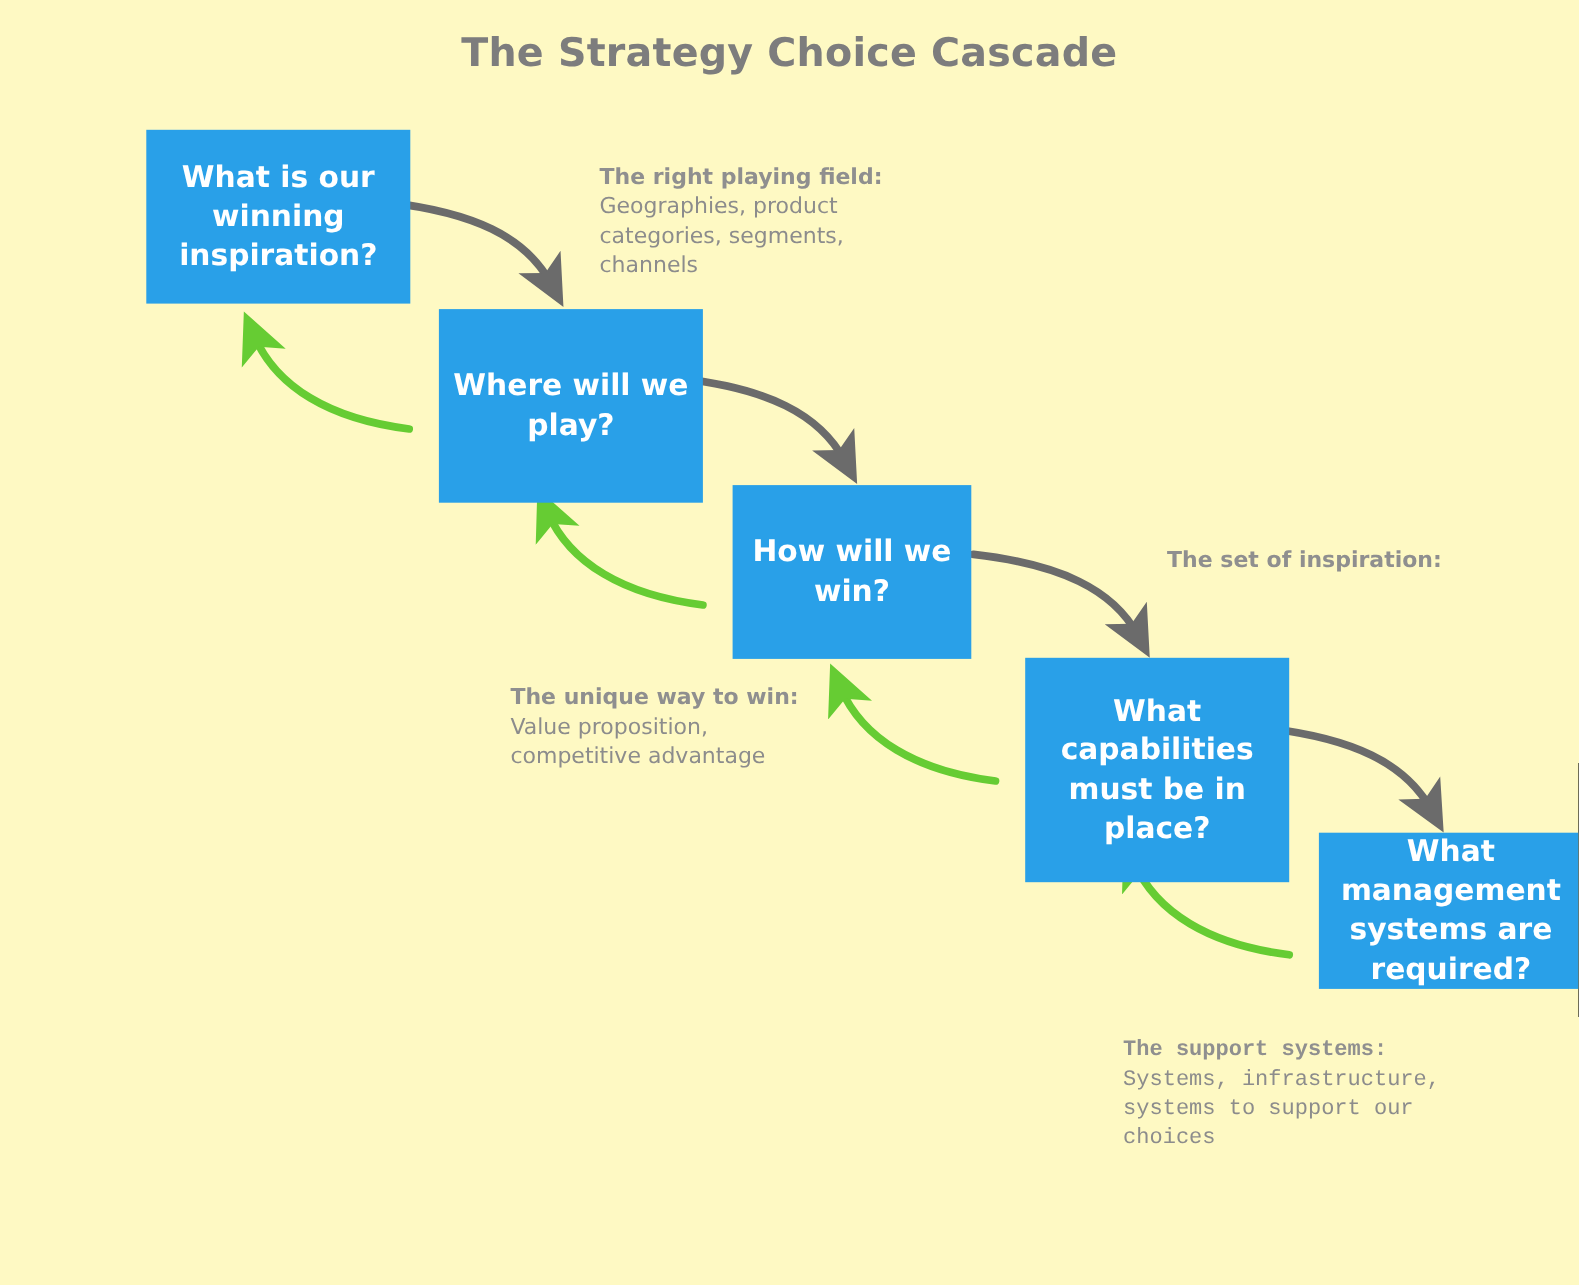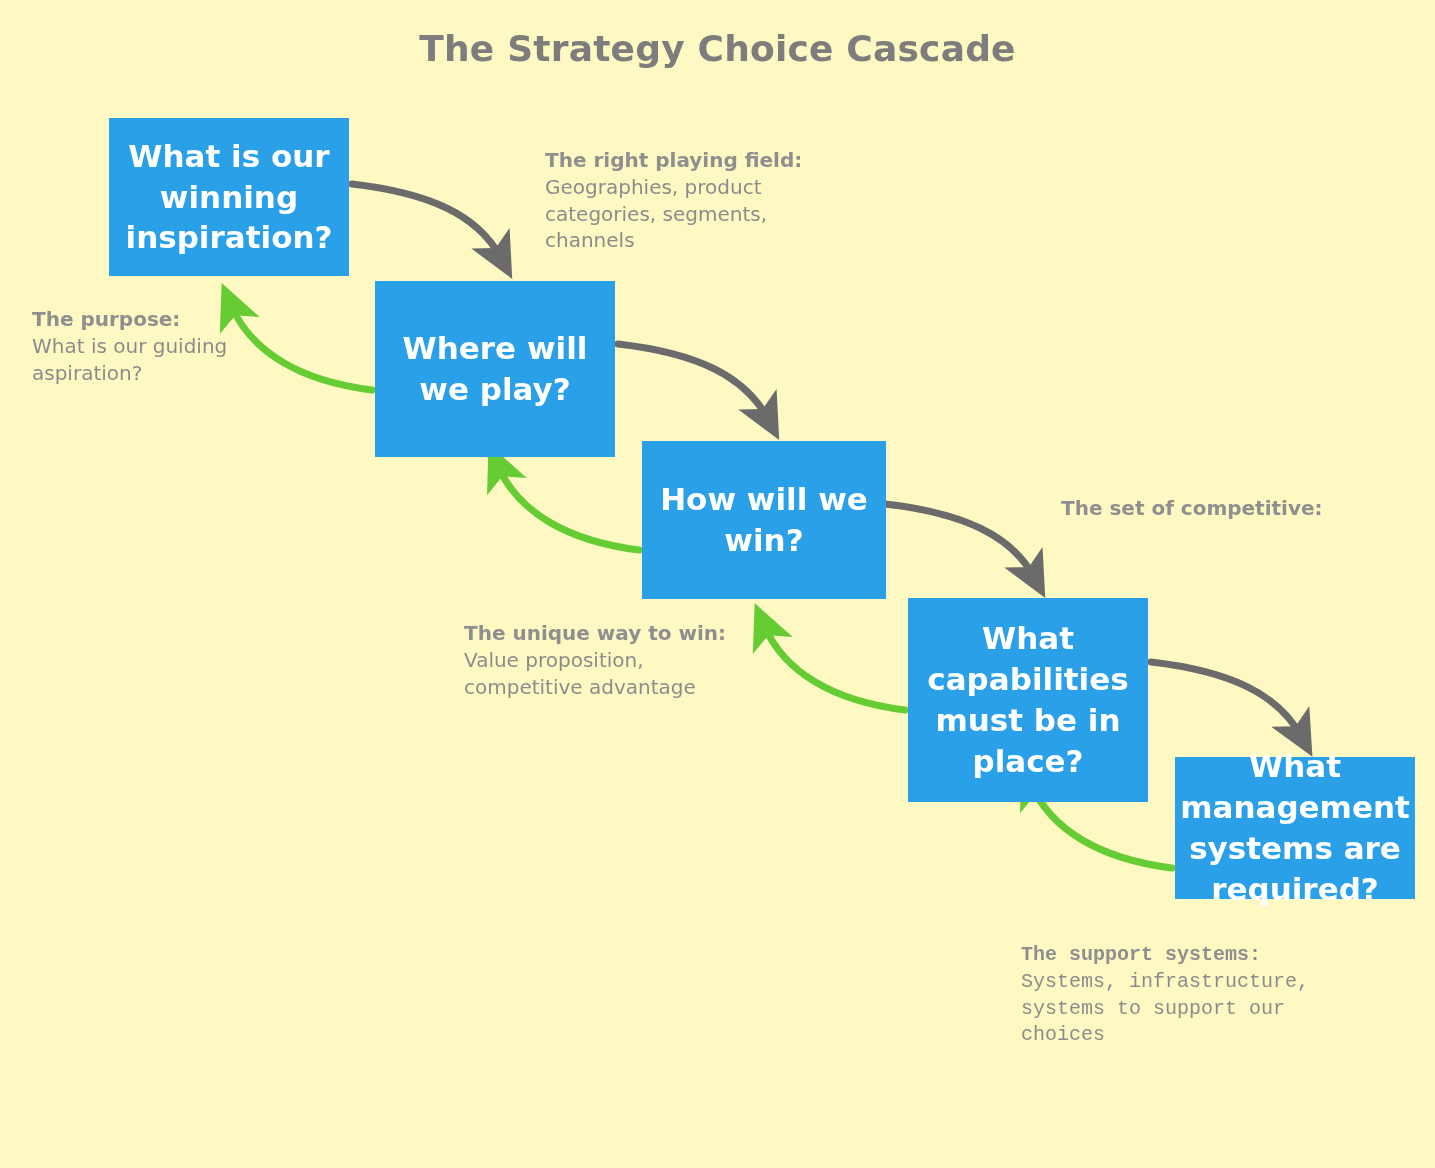--- a/index.html
+++ b/index.html
@@ -25,30 +25,31 @@
     font-size: 36px;
     font-weight: bold;
     letter-spacing: 0.2px;
     font-family: "DejaVu Sans", sans-serif;
   }
   .node {
     position: absolute;
     background: #29a0e8;
     color: #ffffff;
     font-weight: bold;
-    font-size: 31px;
+    font-size: 27px;
     line-height: 1.32;
     display: flex;
     align-items: center;
     justify-content: center;
     text-align: center;
     box-sizing: border-box;
     padding: 6px 10px;
     z-index: 3;
     font-family: "DejaVu Sans", sans-serif;
+    margin-left: 24px;
   }
   .note {
     position: absolute;
     z-index: 4;
     font-size: 20px;
     line-height: 1.34;
     font-family: "DejaVu Sans", sans-serif;
   }
   .note .note-title {
     display: block;
@@ -106,49 +107,45 @@
   </svg>
 
   <div class="node" style="left:109px; top:118px; width:240px; height:158px;">
     <span>What is our winning inspiration?</span>
   </div>
 
   <div class="node" style="left:375px; top:281px; width:240px; height:176px;">
     <span>Where will we play?</span>
   </div>
 
-  <div class="node" style="left:642px; top:441px; width:244px; height:158px;">
+  <div class="node" style="left:642px; top:441px; width:217px; height:158px;">
     <span>How will we win?</span>
   </div>
 
   <div class="node" style="left:908px; top:598px; width:240px; height:204px;">
     <span>What capabilities must be in place?</span>
   </div>
 
   <div class="node" style="left:1175px; top:757px; width:240px; height:142px;">
     <span>What management systems are required?</span>
   </div>
 
-  <div class="note" style="left:32px; top:306px; width:250px;">
-    <span class="note-title">The purpose:</span>
-    <span class="note-body">What is our guiding aspiration?</span>
-  </div>
 
   <div class="note" style="left:464px; top:620px; width:280px;">
     <span class="note-title">The unique way to win:</span>
     <span class="note-body">Value proposition, competitive advantage</span>
   </div>
 
   <div class="note" style="left:545px; top:147px; width:270px;">
     <span class="note-title">The right playing field:</span>
     <span class="note-body">Geographies, product categories, segments, channels</span>
   </div>
 
   <div class="note" style="left:1061px; top:495px; width:275px;">
-    <span class="note-title">The set of competitive:</span>
+    <span class="note-title">The set of inspiration:</span>
   </div>
 
   <div class="note" style="left:1021px; top:942px; width:290px;font-family:Liberation Mono, monospace;">
     <span class="note-title">The support systems:</span>
     <span class="note-body">Systems, infrastructure, systems to support our choices</span>
   </div>
 
 </div>
 
 </body></html>

